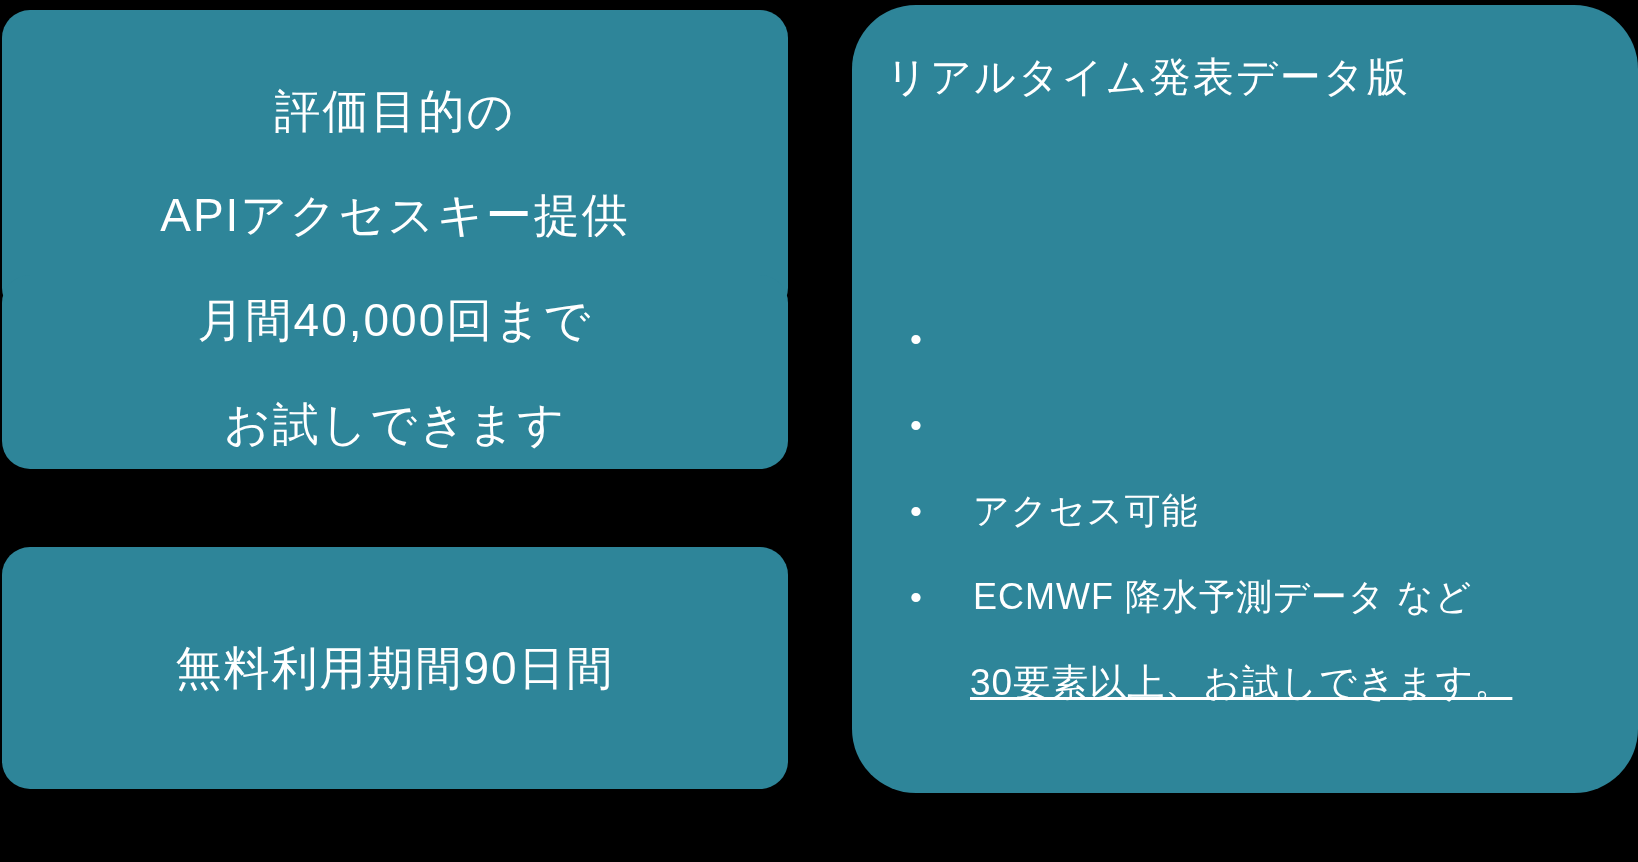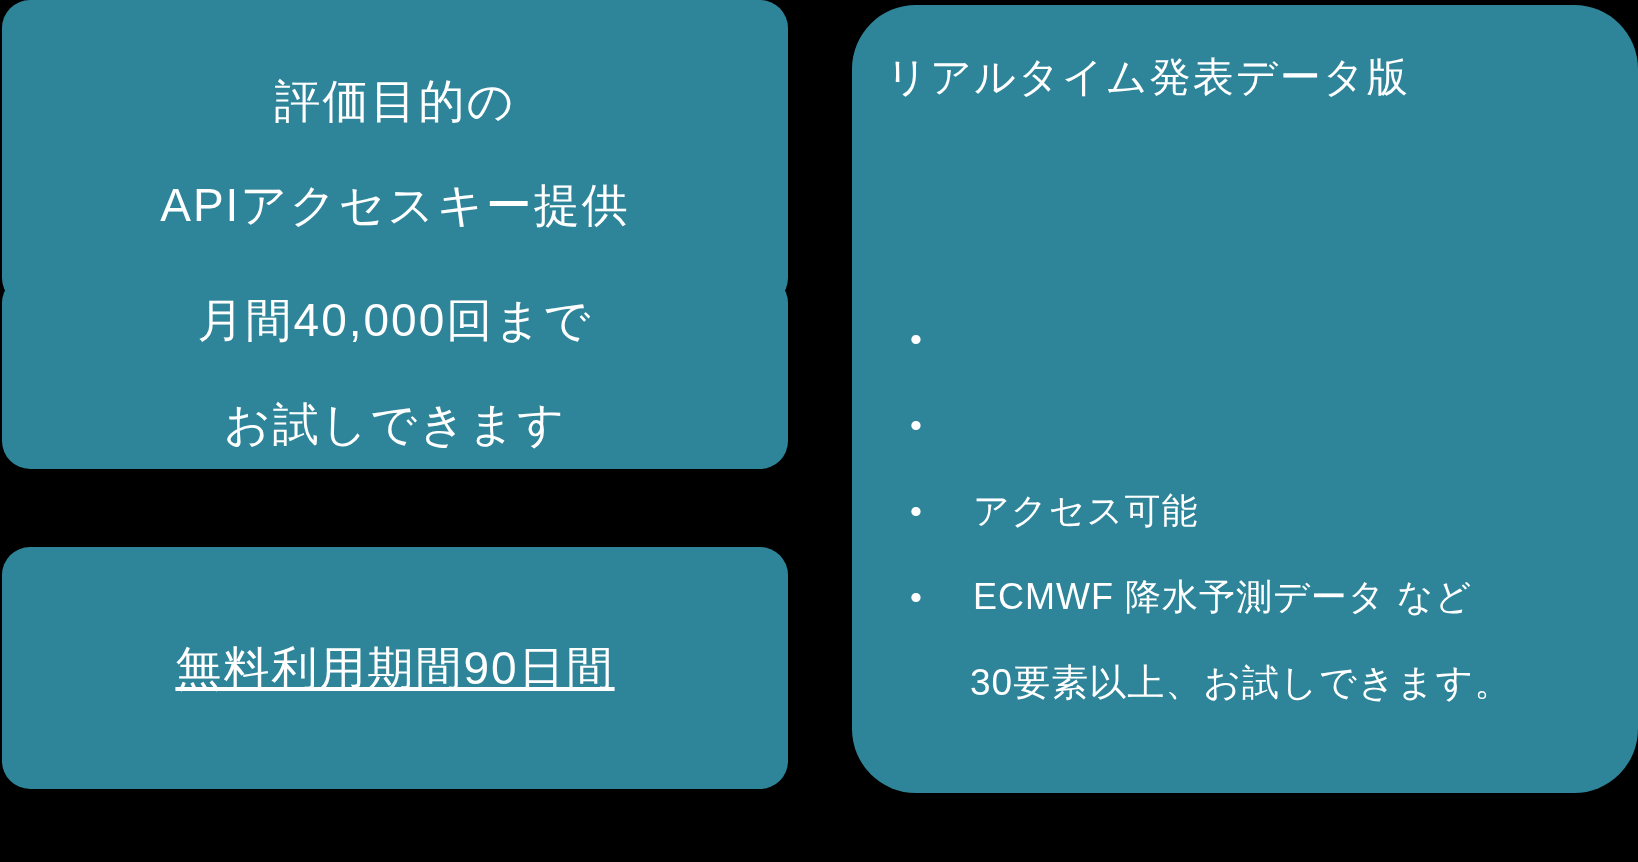--- a/index.html
+++ b/index.html
@@ -21,23 +21,23 @@
     left: 2px;
     width: 786px;
     background: #2E8599;
     border-radius: 28px;
     display: flex;
     flex-direction: column;
     justify-content: center;
     align-items: center;
     gap: 58px;
   }
-  #box1 { top: 0;   height: 306px; }
+  #box1 { top: 10px;   height: 306px; }
   #box2 { top: 275px; height: 194px; }
-  #box3 { top: 547px; height: 242px; text-decoration: underline; }
+  #box3 { top: 547px; height: 242px; }
   .box-line {
     font-size: 46px;
     line-height: 1;
     letter-spacing: 2px;
     white-space: nowrap;
     font-weight: 400;
   }
   .right-panel {
     position: absolute;
     left: 852px;
@@ -79,20 +79,21 @@
   .footnote {
     position: absolute;
     top: 635px;
     left: 118px;
     height: 86px;
     display: flex;
     align-items: center;
     font-size: 37px;
     letter-spacing: 1px;
     white-space: nowrap;
+    text-decoration: underline;
   }
 </style>
 </head>
 <body>
 
 <div class="canvas">
 
   <div id="box1" class="tealbox">
     <div class="box-line">評価目的の</div>
     <div class="box-line">APIアクセスキー提供</div>

